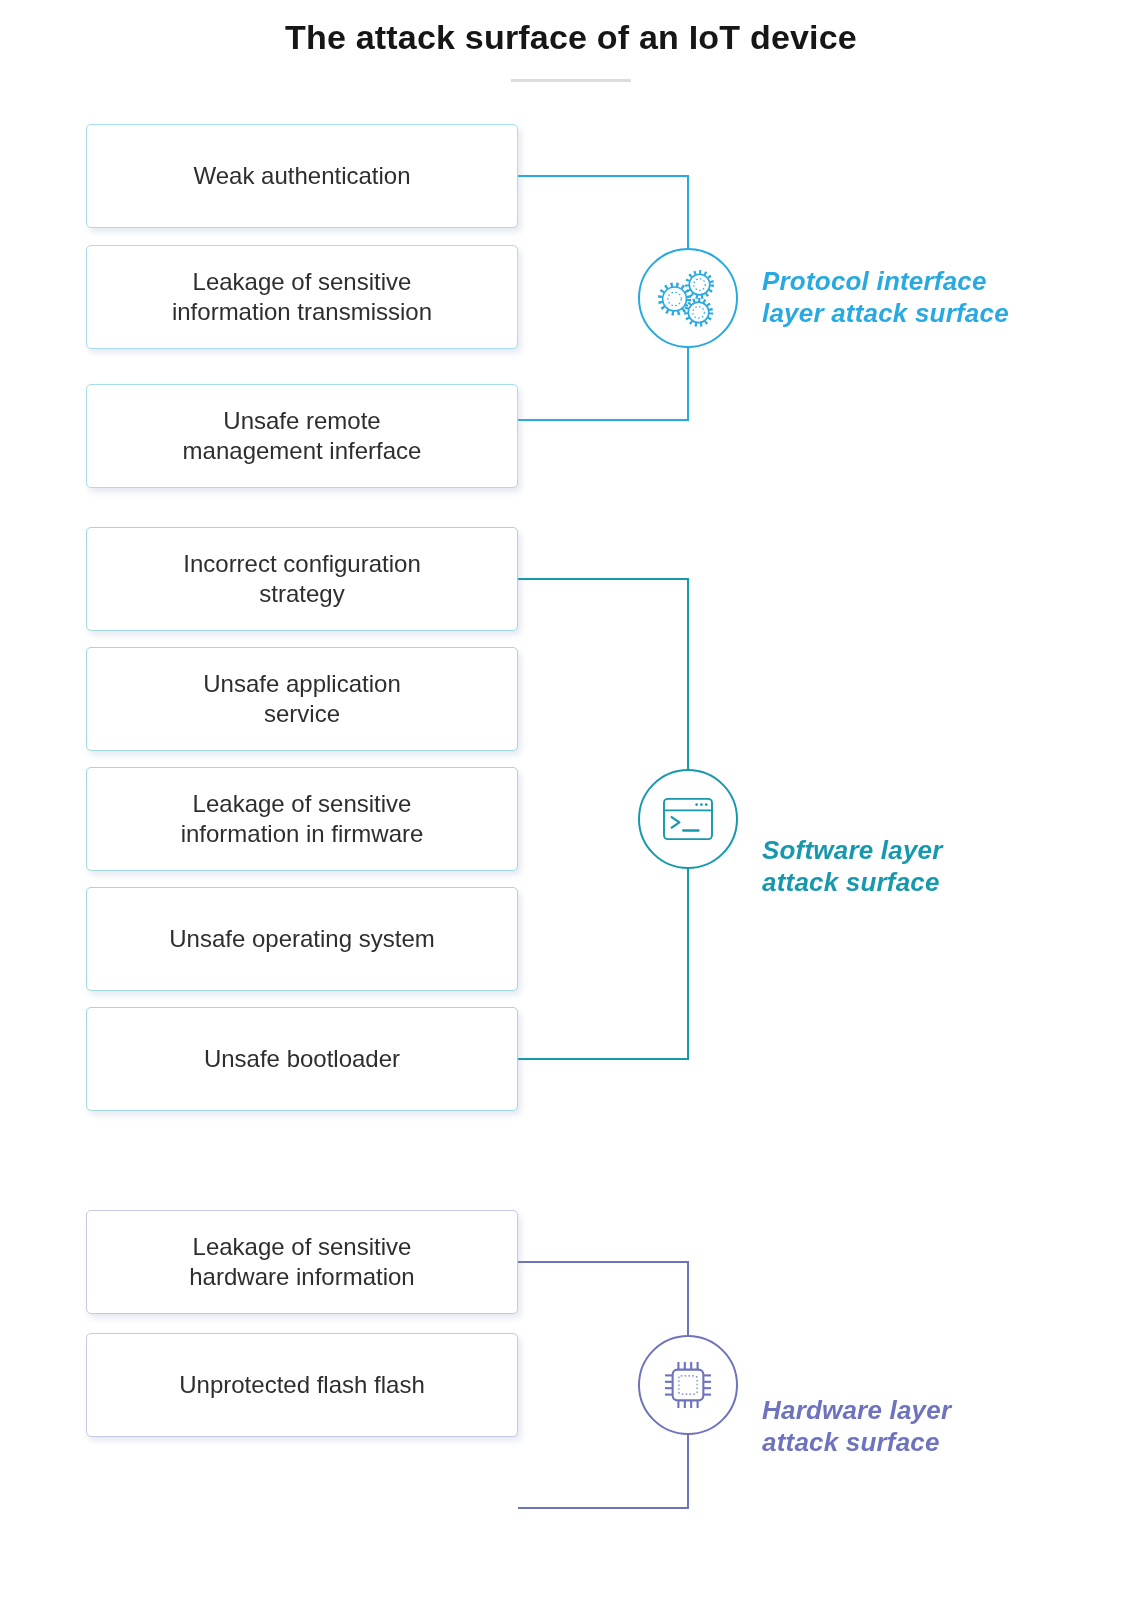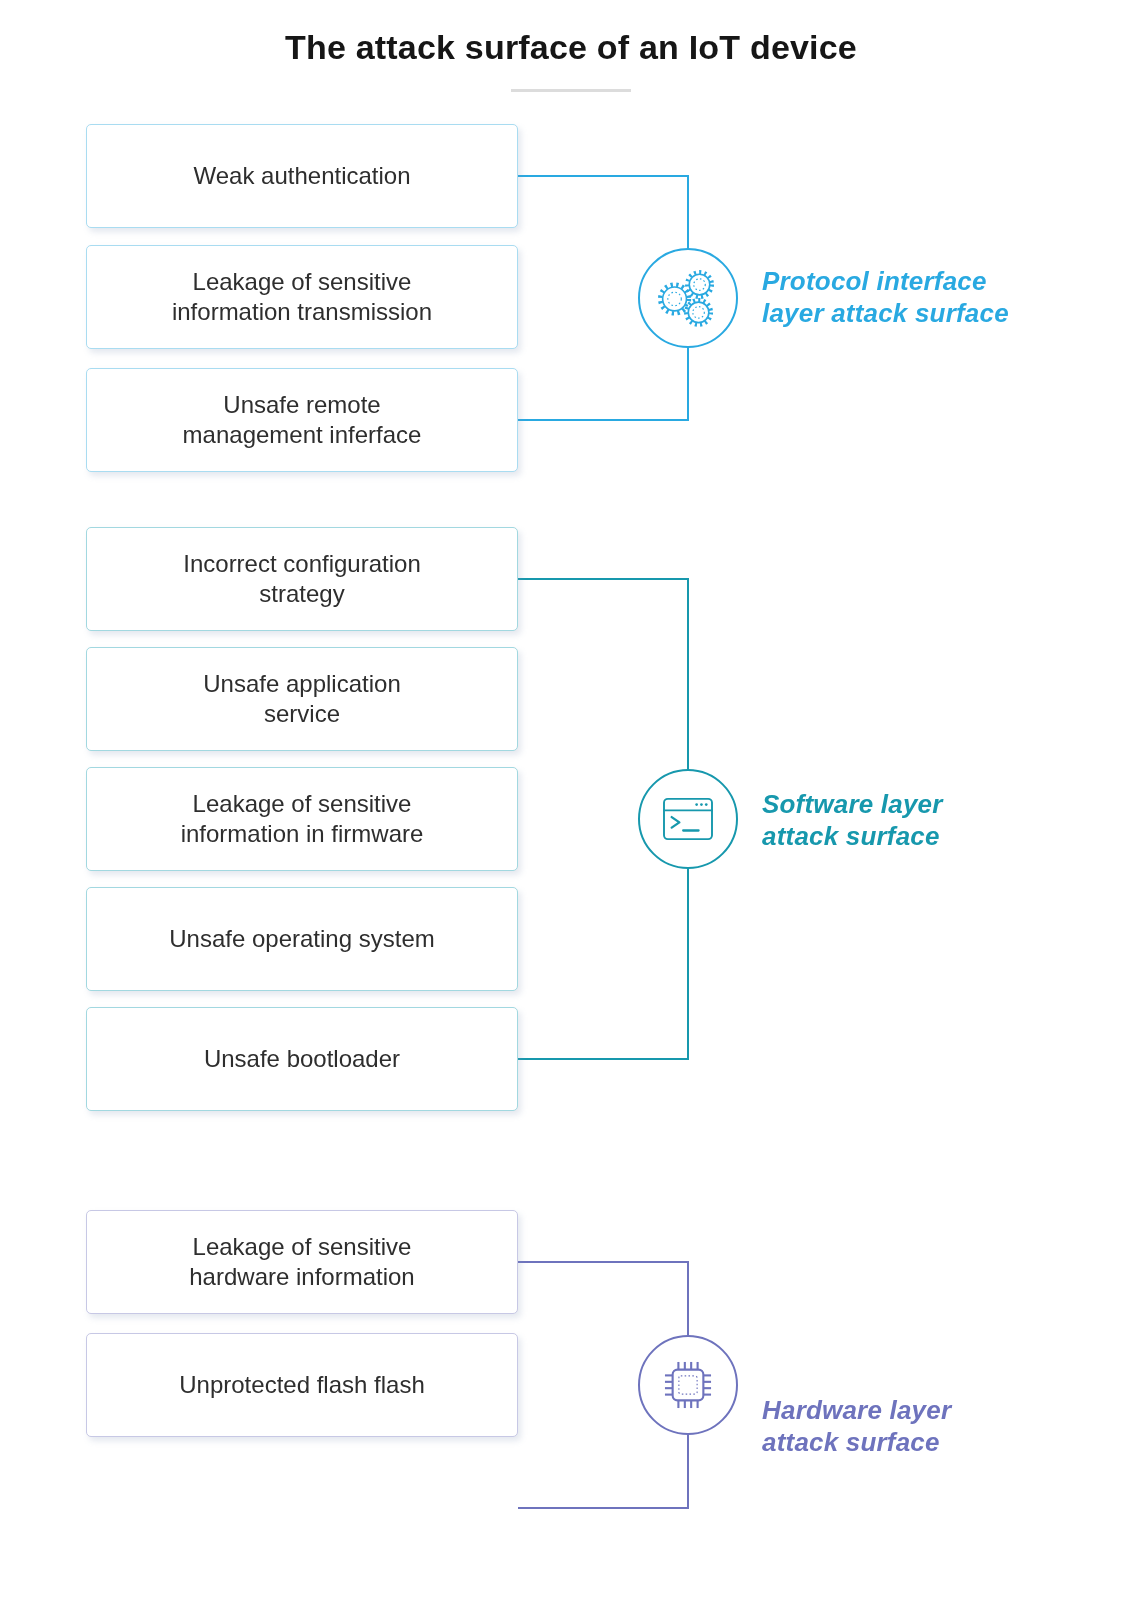--- a/index.html
+++ b/index.html
@@ -10,21 +10,21 @@
   .canvas {
     position: relative;
     width: 1142px;
     height: 1600px;
     background: #ffffff;
     font-family: "Liberation Sans", sans-serif;
     overflow: hidden;
   }
   .title {
     margin: 0;
-    padding-top: 28px;
+    padding-top: 18px;
     text-align: center;
     font-size: 34px;
     font-weight: bold;
     color: #161616;
     letter-spacing: 0.2px;
   }
   .divider {
     width: 120px;
     height: 3px;
     margin: 22px auto 0 auto;
@@ -110,21 +110,21 @@
     <div class="hline" style="top:419px"></div>
     <div class="vline" style="top:175px;height:246px"></div>
 
     <div class="box" style="top:124px">
       <span class="box-text">Weak authentication</span>
     </div>
     <div class="box" style="top:245px">
       <span class="box-text">Leakage of sensitive
 information transmission</span>
     </div>
-    <div class="box" style="top:368px">
+    <div class="box" style="top:384px">
       <span class="box-text">Unsafe remote
 management inferface</span>
     </div>
 
     <div class="icon-circle" style="top:248px">
       <svg viewBox="0 0 100 100" aria-hidden="true">
         <g fill="none" stroke="currentColor">
           <circle cx="36" cy="51" r="15" stroke-width="4.6" stroke-dasharray="2.4 3.6" fill="#ffffff"></circle>
           <circle cx="36" cy="51" r="12.4" stroke-width="1.7" fill="#ffffff"></circle>
           <circle cx="36" cy="51" r="7" stroke-width="1.2" stroke-dasharray="1.7 2.5"></circle>
@@ -171,21 +171,21 @@
           <rect x="25" y="29" width="50" height="42" rx="4"></rect>
           <line x1="25" y1="41" x2="75" y2="41"></line>
           <circle cx="59" cy="35" r="1.4" fill="currentColor" stroke="none"></circle>
           <circle cx="64" cy="35" r="1.4" fill="currentColor" stroke="none"></circle>
           <circle cx="69" cy="35" r="1.4" fill="currentColor" stroke="none"></circle>
           <polyline points="33,48 41,53.5 33,59" stroke-width="2.4" stroke-linejoin="round"></polyline>
           <line x1="45" y1="62" x2="61" y2="62" stroke-width="2.4"></line>
         </g>
       </svg>
     </div>
-    <div class="group-label" style="top:821px">Software layer
+    <div class="group-label" style="top:867px">Software layer
 attack surface</div>
   </section>
 
   <section class="group" style="--accent: #6e73bd; --box-border: #c7c8e5;">
     <div class="hline" style="top:1261px"></div>
     <div class="hline" style="top:1507px"></div>
     <div class="vline" style="top:1261px;height:248px"></div>
 
     <div class="box" style="top:1210px">
       <span class="box-text">Leakage of sensitive

